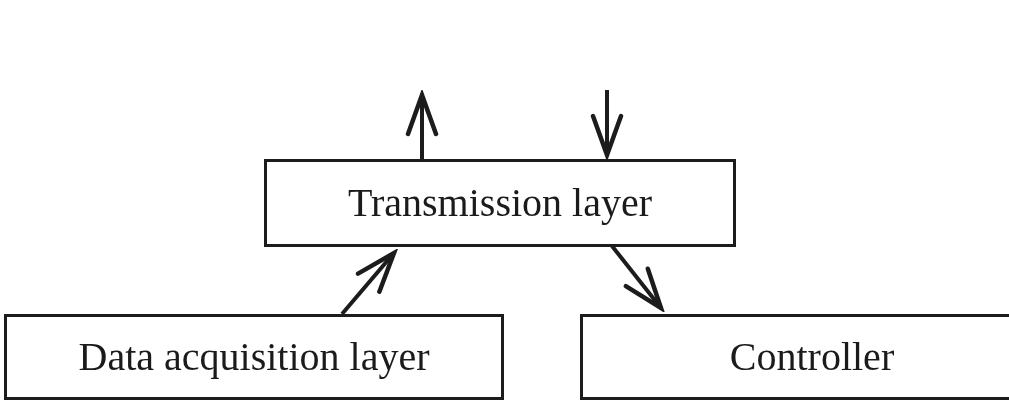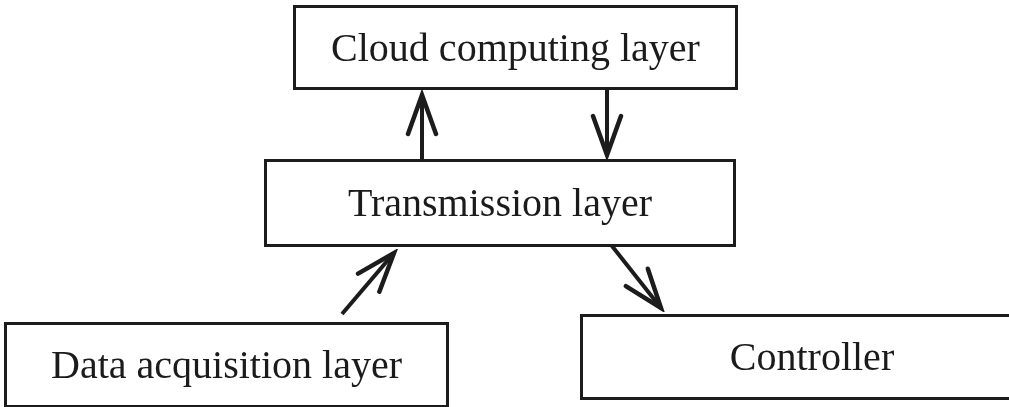--- a/index.html
+++ b/index.html
@@ -30,21 +30,21 @@
     display: flex;
     align-items: center;
     justify-content: center;
     color: #1b1b1b;
     font-size: 40px;
     line-height: 1.1;
     white-space: nowrap;
   }
   .node-cloud        { left: 293px; top: 5px;   width: 445px; height: 85px; }
   .node-transmission { left: 264px; top: 159px; width: 472px; height: 88px; }
-  .node-data         { left: 4px;   top: 322px; width: 445px; height: 86px; }
+  .node-data         { left: 4px;   top: 314px; width: 500px; height: 86px; }
   .node-controller   { left: 540px; top: 314px; width: 464px; height: 86px; margin-left: 40px; }
 </style>
 </head>
 <body>
 
 <div class="stage">
 
   <svg class="edges" viewBox="0 0 1009 407" xmlns="http://www.w3.org/2000/svg">
     <defs>
       <marker id="ah" viewBox="0 0 48 34" refX="43" refY="17" markerWidth="48" markerHeight="34" orient="auto" markerUnits="userSpaceOnUse">
@@ -54,23 +54,20 @@
 
     <line x1="422" y1="160" x2="422" y2="95" stroke="#1c1c1c" stroke-width="4" marker-end="url(#ah)"></line>
 
     <line x1="607" y1="90" x2="607" y2="155" stroke="#1c1c1c" stroke-width="4" marker-end="url(#ah)"></line>
 
     <line x1="342" y1="314" x2="394" y2="253" stroke="#1c1c1c" stroke-width="4" marker-end="url(#ah)"></line>
 
     <line x1="612" y1="246" x2="661" y2="308" stroke="#1c1c1c" stroke-width="4" marker-end="url(#ah)"></line>
   </svg>
 
-  <div class="node node-cloud">
-    <span>Cloud computing layer</span>
-  </div>
 
   <div class="node node-transmission">
     <span>Transmission layer</span>
   </div>
 
   <div class="node node-data">
     <span>Data acquisition layer</span>
   </div>
 
   <div class="node node-controller">

